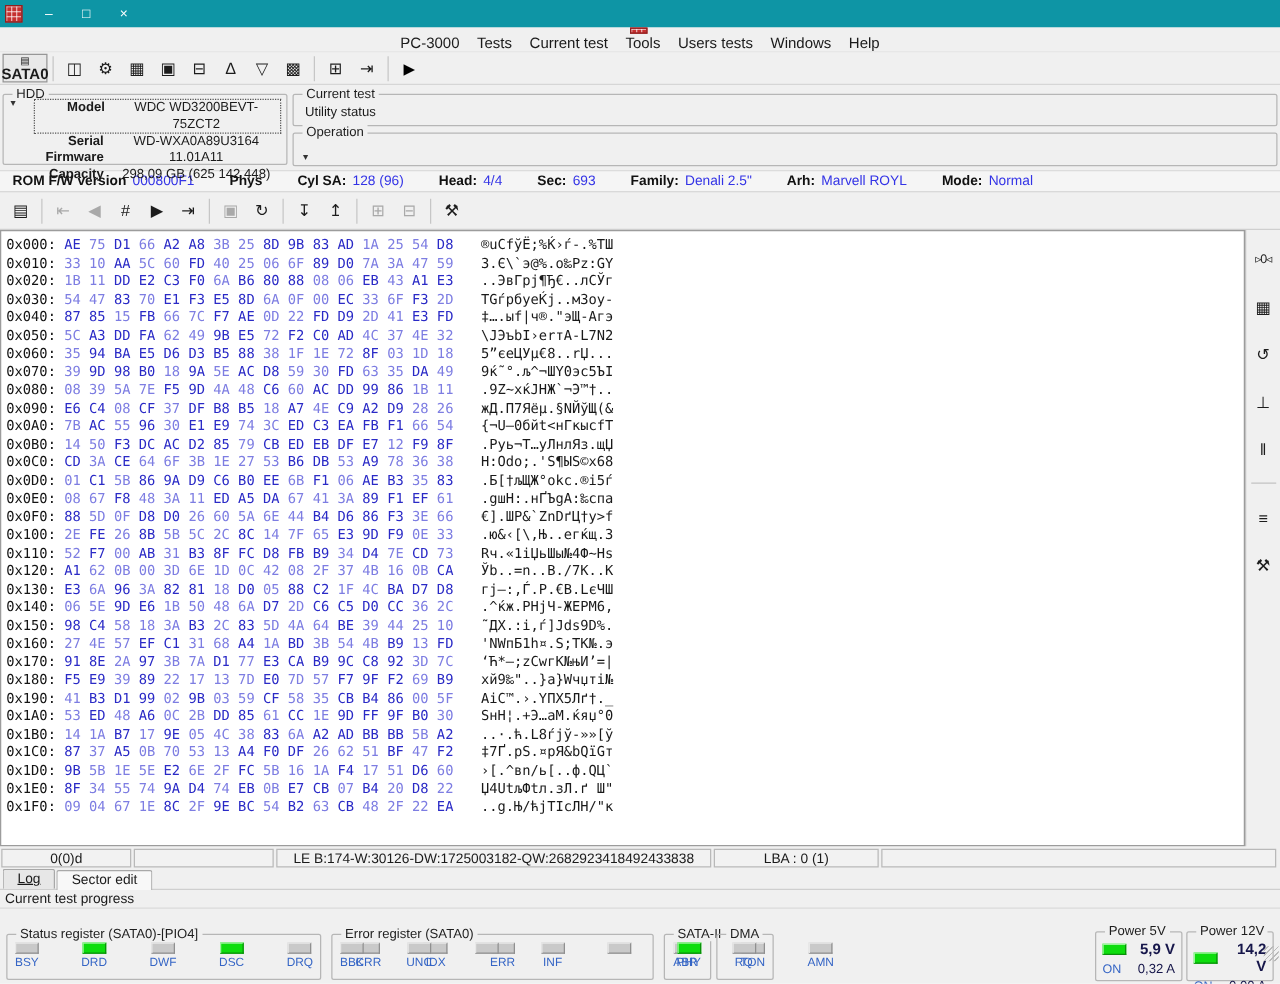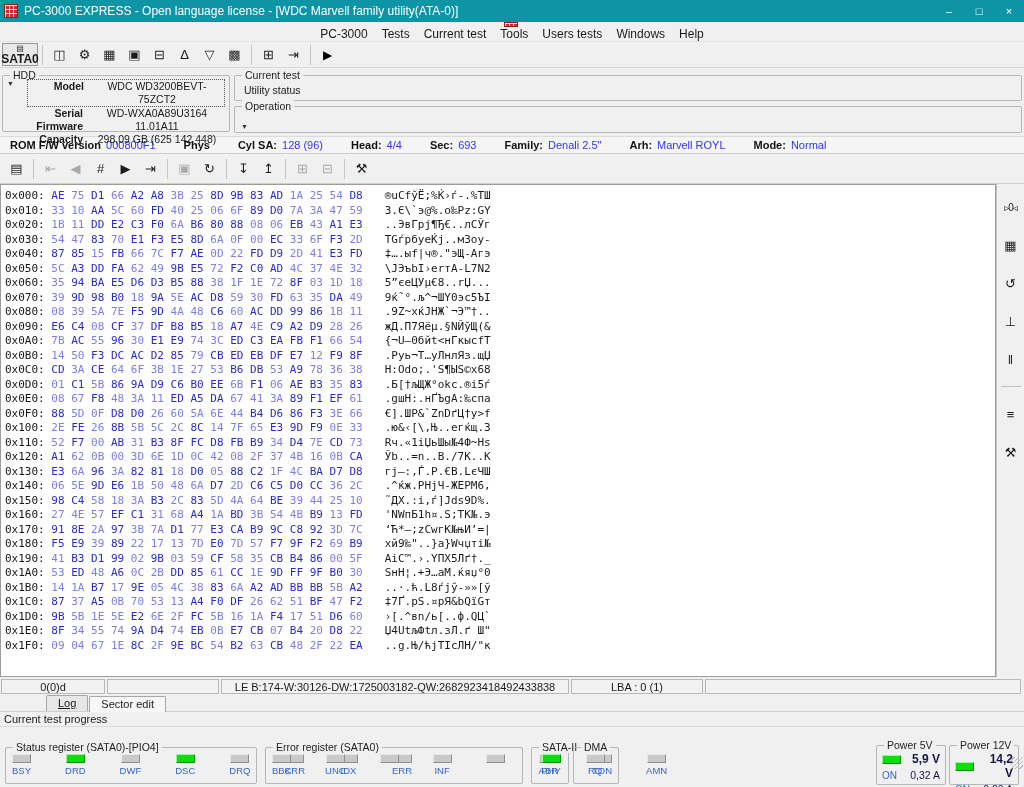--- a/index.html
+++ b/index.html
@@ -72,21 +72,21 @@
   .rb-icon.small { font-size:10px; letter-spacing:-1px; }
   .rb-sep { width:20px; height:1px; background:#c2c2c2; margin:4px 0 12px; }
 
   
   .statuscells { height:18px; display:flex; align-items:center; background:#f0f0f0; padding:1px 1px 0; font-size:11px; }
   .scell { height:15px; border:1px solid #b9b9b9; margin-right:2px; display:flex; align-items:center; justify-content:center; background:#f2f2f2; white-space:nowrap; }
   .scell.c0 { width:104px; } .scell.c1 { width:112px; } .scell.c2 { width:348px; } .scell.c3 { width:132px; } .scell.c4 { flex:1; }
   .tabsrow { height:17px; display:flex; align-items:flex-end; padding-left:2px; background:#f0f0f0; border-bottom:1px solid #cfcfcf; }
   .tab { font-size:11px; padding:1px 11px 2px; border:1px solid #a8a8a8; border-bottom:none; border-radius:2px 2px 0 0; background:#e7e7e7; margin-right:1px; position:relative; }
   .tab.active { background:#f8f8f8; top:1px; z-index:2; }
-  .tab.log { text-decoration:underline;margin-left:44px; }
+  .tab.log { text-decoration:underline; }
   .progressrow { height:14px; font-size:11px; padding:1px 4px; background:#f0f0f0; }
 
   
   .bottompanel { position:relative; height:44px; background:#f0f0f0; border-top:1px solid #dadada; }
   .reg-box { top:20px; height:37px; }
   .g-status { left:5px;  width:252px; }
   .g-error  { left:265px; width:258px; }
   .g-sata   { left:531px; width:38px; }
   .g-dma    { left:573px; width:46px; }
   .ledrow { display:flex; padding:6px 4px 0 6px;gap:34px; }
@@ -103,21 +103,20 @@
   .pw-on { font-size:10px; color:#3565c5; }
   .pw-a { font-size:10.5px; text-align:right; color:#16164a; }
   .resize-grip { position:absolute; right:1px; bottom:1px; width:12px; height:12px;
     background:repeating-linear-gradient(135deg, transparent 0 2px, #b9b9b9 2px 3px); }
 </style>
 </head>
 <body>
 
 <div class="titlebar">
   <span class="app-logo"></span>
-  <span class="title-text">PC-3000 EXPRESS - Open language license - [WDC Marvell family utility(ATA-0)]</span>
   <span class="win-controls">
     <span class="win-btn">–</span>
     <span class="win-btn">□</span>
     <span class="win-btn">×</span>
   </span>
 </div>
 
 <div class="menubar">
   <span class="menu-logo"></span>
   <span class="menu-items" id="menu-items"><span class="menu-item">PC-3000</span><span class="menu-item">Tests</span><span class="menu-item">Current test</span><span class="menu-item">Tools</span><span class="menu-item">Users tests</span><span class="menu-item">Windows</span><span class="menu-item">Help</span></span>

